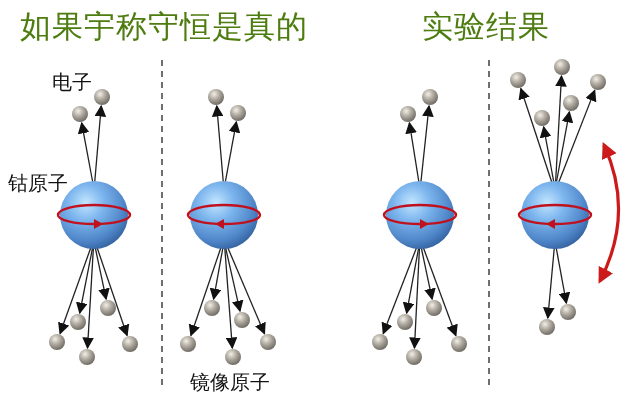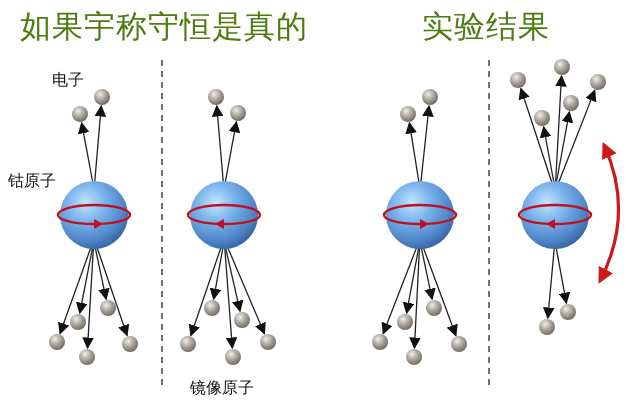--- a/index.html
+++ b/index.html
@@ -1,19 +1,19 @@
 <!DOCTYPE html>
 <html><head>
 <meta charset="utf-8">
 <style>
   html, body { margin: 0; padding: 0; background: #ffffff; }
   body { width: 640px; height: 406px; position: relative; overflow: hidden;
          font-family: "DejaVu Sans", "Liberation Sans", sans-serif; }
   .title { position: absolute; font-size: 31px; color: #4d7c0f; letter-spacing: 1px; line-height: 1; white-space: nowrap; }
-  .label { position: absolute; font-size: 16px; color: #111; line-height: 1; white-space: nowrap; }
+  .label { position: absolute; font-size: 20px; color: #111; line-height: 1; white-space: nowrap; }
   svg.stage { position: absolute; left: 0; top: 0; }
 </style>
 </head>
 <body>
 
 <div class="title" style="left:20px; top:11px;">如果宇称守恒是真的</div>
 <div class="title" style="left:422px; top:11px;">实验结果</div>
 
 <svg class="stage" width="640" height="406" viewBox="0 0 640 406" xmlns="http://www.w3.org/2000/svg">
   <defs>
@@ -124,13 +124,13 @@
         <circle cx="547" cy="327" r="8" fill="url(#eGrad)"></circle>
         <circle cx="568" cy="312" r="8" fill="url(#eGrad)"></circle>
       </g>
     </g>
 
   <path d="M604,145 Q635,213 600,281" fill="none" stroke="#cc1a1a" stroke-width="3.2" marker-start="url(#redHead)" marker-end="url(#redHead)"></path>
 </svg>
 
 <div class="label" style="left:52px; top:72px;">电子</div>
 <div class="label" style="left:8px; top:173px;">钴原子</div>
-<div class="label" style="left:190px; top:380px;">镜像原子</div>
+<div class="label" style="left:190px; top:372px;">镜像原子</div>
 
 </body></html>

